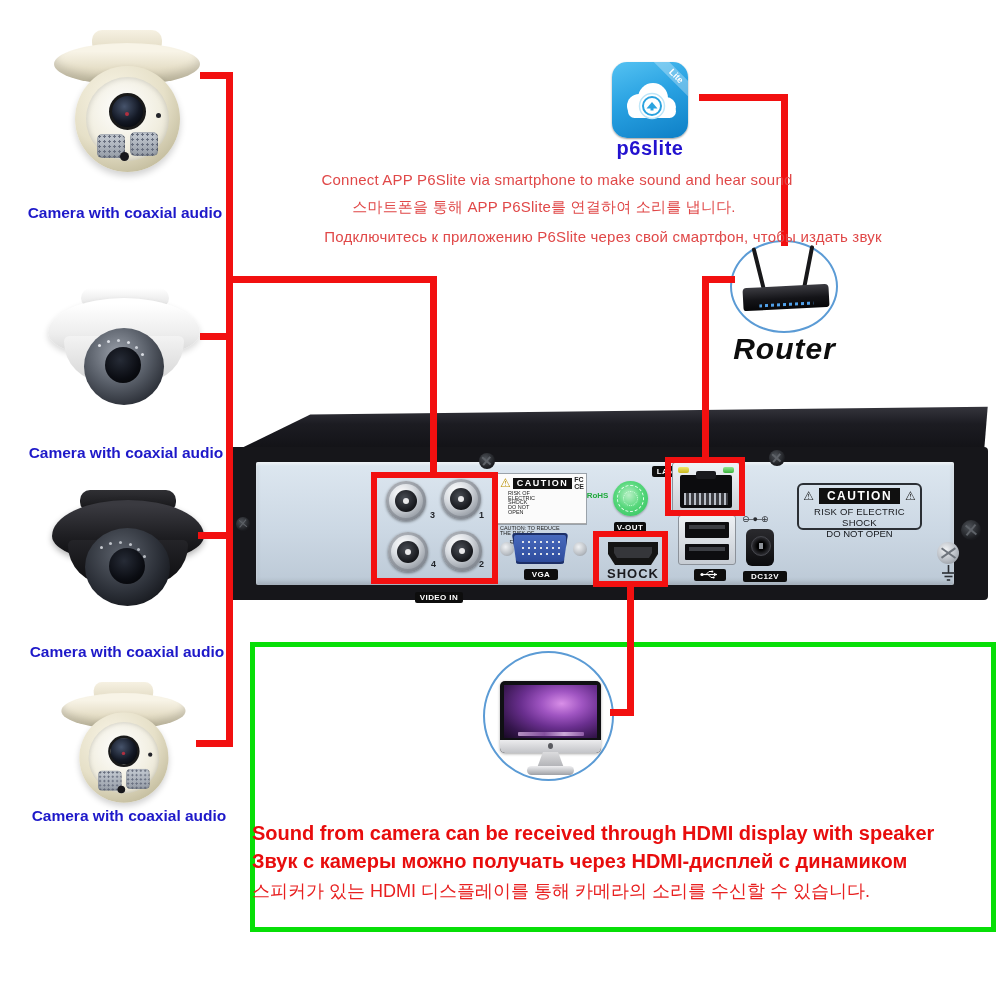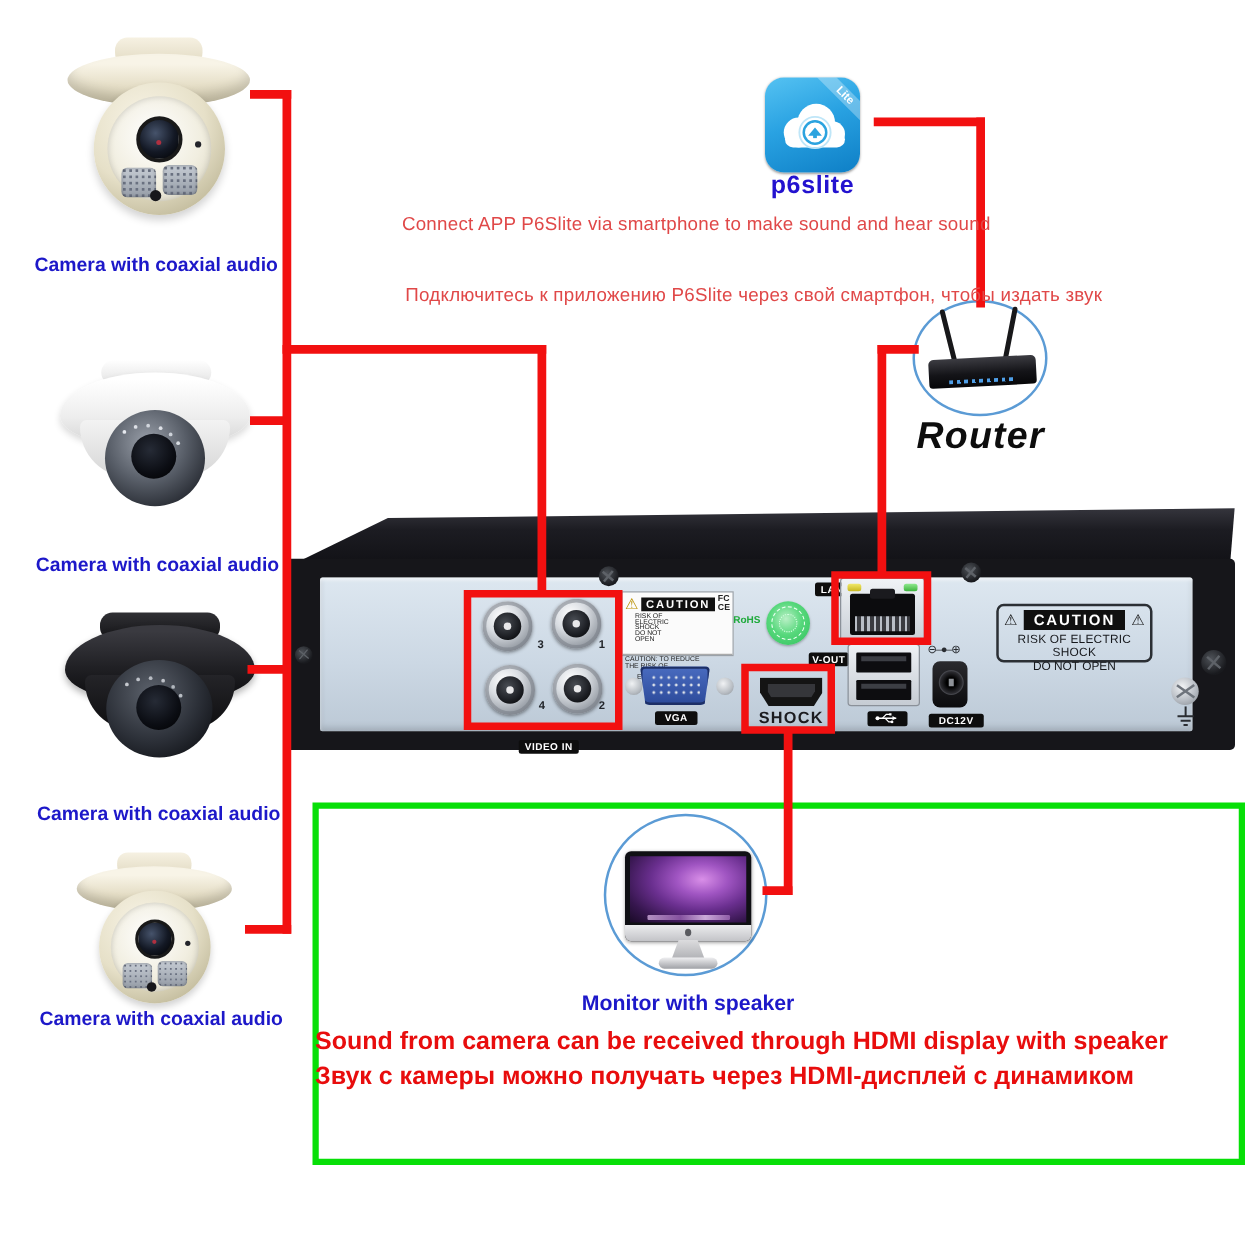--- a/index.html
+++ b/index.html
@@ -220,20 +220,21 @@
       <circle cx="40" cy="44" r="9" fill="#ffffff" stroke="#2ba3df" stroke-width="2"></circle>
       <circle cx="40" cy="44" r="12.5" fill="none" stroke="#bfe6f8" stroke-width="1.5"></circle>
       <path d="M34.5 46.5 L40 40 L45.5 46.5 Z" fill="#2ba3df"></path>
       <rect x="38.5" y="44.5" width="3" height="4" fill="#2ba3df"></rect>
     </svg>
     <div class="app-ribbon">Lite</div>
   </div>
   <div class="app-label">p6slite</div>
 
   <div class="top-red" style="left:147px;top:171px;">Connect APP P6Slite via smartphone to make sound and hear sound</div>
+  <div class="top-red" style="left:134px;top:198px;">스마트폰을 통해 APP P6Slite를 연결하여 소리를 냅니다.</div>
   <div class="top-red" style="left:193px;top:228px;">Подключитесь к приложению P6Slite через свой смартфон, чтобы издать звук</div>
 
   <div class="bluecircle" style="left:730px;top:240px;width:108px;height:93px;"></div>
   <div class="antenna" style="left:757px;top:247px;transform:rotate(-14deg);"></div>
   <div class="antenna" style="left:806px;top:245px;transform:rotate(11deg);"></div>
   <div class="router-body">
     <div class="router-leds"></div>
   </div>
   <div class="router-label">Router</div>
 
@@ -285,21 +286,21 @@
 
     <div class="vga-ear" style="left:272px;top:139px;"></div>
     <div class="vga-ear" style="left:345px;top:139px;"></div>
     <div class="vga">
         <div class="vga-pins"></div>
       </div>
     <div class="blabel" style="left:296px;top:166px;width:34px;height:11px;">VGA</div>
 
     <div class="greenstk"></div>
 
-    <div class="blabel" style="left:386px;top:119px;width:32px;height:11px;margin-left:33px;">V-OUT</div>
+    <div class="blabel" style="left:386px;top:119px;width:32px;height:11px;">V-OUT</div>
     <div class="hdmi-conn"></div>
     <div class="hdmi-text">SHOCK</div>
 
     <div class="blabel" style="left:424px;top:63px;width:27px;height:11px;">LAN</div>
     <div class="rj45">
       <div class="led" style="left:5px;background:linear-gradient(180deg,#f0e86a,#c8b820);"></div>
       <div class="led" style="right:5px;background:linear-gradient(180deg,#8fe88f,#3db43d);"></div>
       <div class="rj45-port">
           <div class="rj45-tab"></div>
           <div class="rj45-pins"></div>
@@ -353,24 +354,24 @@
   <div class="imac-display">
     <div class="imac-screen">
       <div class="imac-dock"></div>
     </div>
     <div class="imac-chin">
       <div class="imac-logo"></div>
     </div>
   </div>
   <div class="imac-stand"></div>
   <div class="imac-base"></div>
-  <div class="monitor-label">Monitor with speaker</div>
 
   <div class="bot-red-b" style="left:252px;top:850px;">Звук с камеры можно получать через HDMI-дисплей с динамиком</div>
   <div class="bot-red-b" style="left:252px;top:822px;">Sound from camera can be received through HDMI display with speaker</div>
+  <div class="bot-red" style="left:252px;top:879px;">스피커가 있는 HDMI 디스플레이를 통해 카메라의 소리를 수신할 수 있습니다.</div>
 
   <div class="rline" style="left:200px;top:72px;width:33px;height:7px;"></div>
   <div class="rline" style="left:226px;top:72px;width:7px;height:675px;"></div>
   <div class="rline" style="left:200px;top:333px;width:27px;height:7px;"></div>
   <div class="rline" style="left:198px;top:532px;width:29px;height:7px;"></div>
   <div class="rline" style="left:196px;top:740px;width:37px;height:7px;"></div>
   <div class="rline" style="left:226px;top:276px;width:211px;height:7px;"></div>
   <div class="rline" style="left:430px;top:276px;width:7px;height:198px;"></div>
   <div class="rline" style="left:699px;top:94px;width:89px;height:7px;"></div>
   <div class="rline" style="left:781px;top:94px;width:7px;height:152px;"></div>

